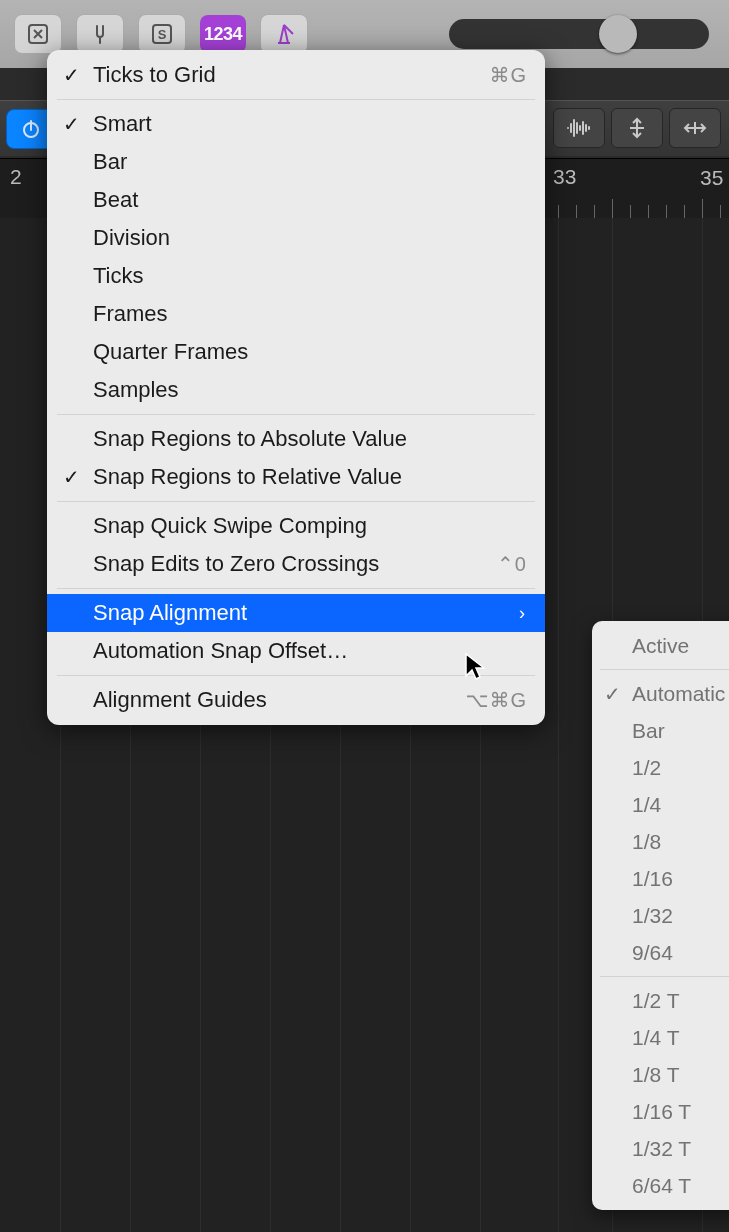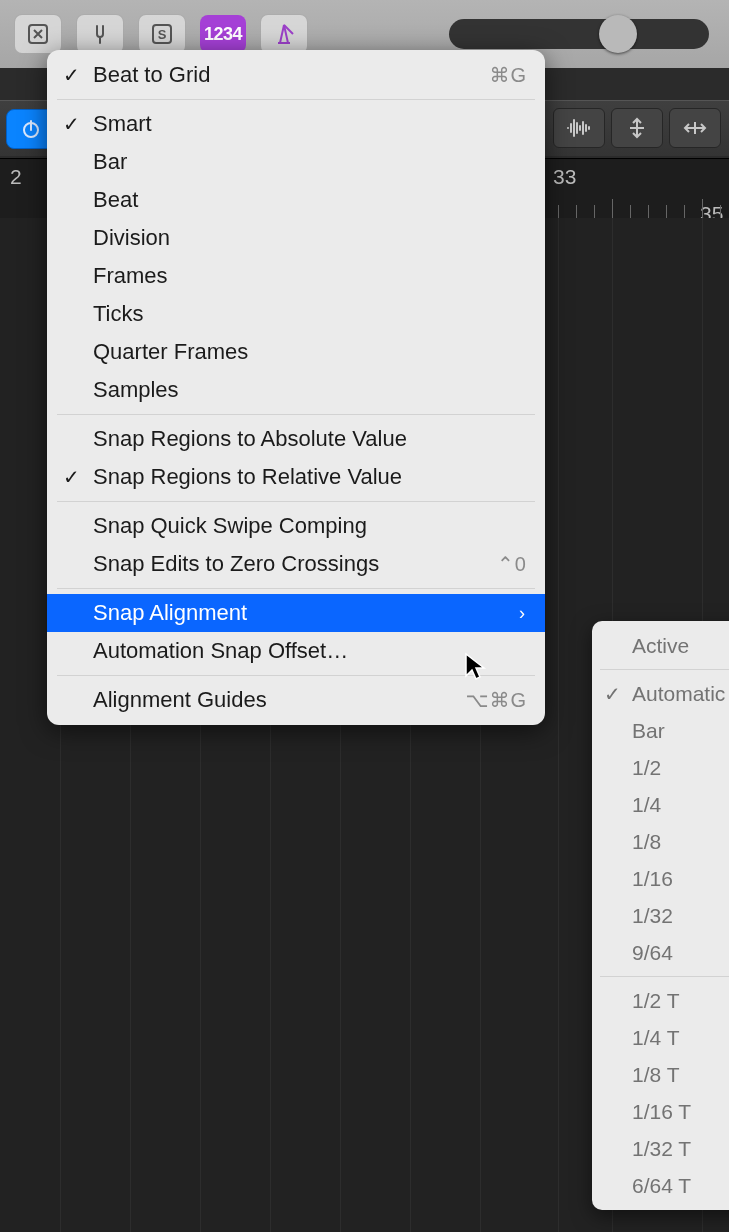--- a/index.html
+++ b/index.html
@@ -123,21 +123,21 @@
     color: #bbb;
     font-size: 21px;
   }
   .ruler-num-left {
     position: absolute; left: 10px; top: 6px;
   }
   .ruler-num-33 {
     position: absolute; left: 553px; top: 6px;
   }
   .ruler-num-35 {
-    position: absolute; left: 700px; top: 7px; margin-top: 36px;
+    position: absolute; left: 700px; top: 7px;
   }
   .ruler-tick {
     position: absolute;
     bottom: 0;
     width: 1px;
     height: 14px;
     background: #666;
   }
 
   .track-area {
@@ -326,43 +326,43 @@
   <div class="vgrid" style="left:410px"></div>
   <div class="vgrid" style="left:480px"></div>
   <div class="vgrid" style="left:558px"></div>
   <div class="vgrid" style="left:612px"></div>
   <div class="vgrid" style="left:702px"></div>
 </div>
 
 <div class="menu">
   <div class="menu-item">
     <span class="check">✓</span>
-    <span>Beat to Grid</span>
+    <span>Ticks to Grid</span>
     <span class="shortcut">⌘G</span>
   </div>
   <div class="menu-sep"></div>
 
   <div class="menu-item">
     <span class="check">✓</span>
     <span>Smart</span>
   </div>
   <div class="menu-item">
     <span>Bar</span>
   </div>
   <div class="menu-item">
     <span>Beat</span>
   </div>
   <div class="menu-item">
     <span>Division</span>
   </div>
   <div class="menu-item">
+    <span>Ticks</span>
+  </div>
+  <div class="menu-item">
     <span>Frames</span>
-  </div>
-  <div class="menu-item">
-    <span>Ticks</span>
   </div>
   <div class="menu-item">
     <span>Quarter Frames</span>
   </div>
   <div class="menu-item">
     <span>Samples</span>
   </div>
 
   <div class="menu-sep"></div>
 

